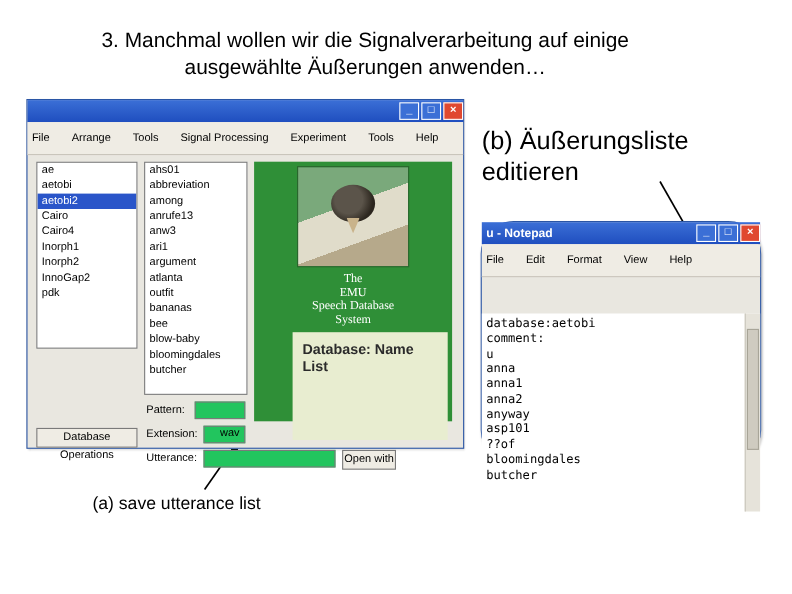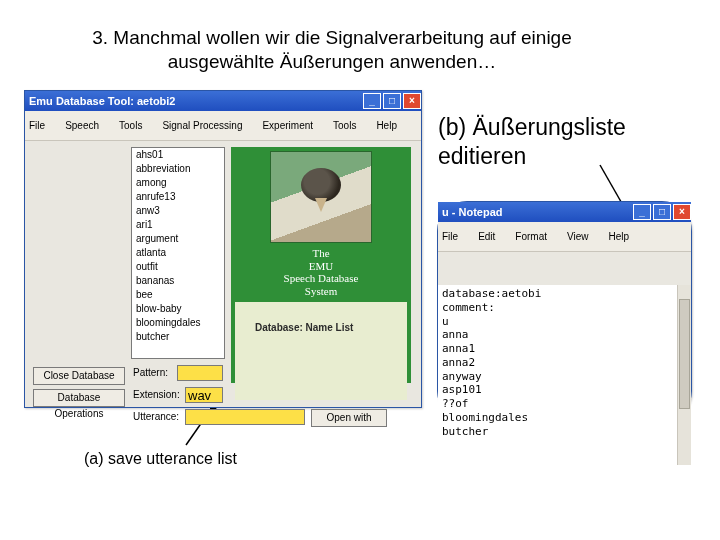--- a/index.html
+++ b/index.html
@@ -119,40 +119,41 @@
   }
   .emu-beak {
     position:absolute; left:44px; top:46px; width:12px; height:14px;
     background:#c9b38b; clip-path: polygon(50% 100%, 0 0, 100% 0);
   }
   .green-panel .title-block {
     text-align:center; font-family: "Times New Roman", serif;
     font-size: 11px; line-height: 1.15; margin-bottom: 4px;
   }
   .green-panel .desc {
-    background: #e8edd0; color:#2b2b2b; font-size: 10px;
-    padding: 20px; height: 98px; overflow: hidden;
+    background: #e8edd0; color:#2b2b2b; font-size: 13px;
+    padding: 9px; height: 98px; overflow: hidden;
     line-height: 1.15;
+    margin-left: 31px;
   }
   .btn {
     position: absolute;
     background: #efece4;
     border: 1px solid #7a7a7a;
     font-size: 10px;
     color: #000;
     text-align: center;
     line-height: 16px;
     height: 18px;
   }
   .lbl {
     position:absolute; font-size:10px; color:#000;
   }
   .inp {
-    position:absolute; background:#fde047; border:1px solid #7a7a7a;
-    font-size:13px; height:16px; padding:0 2px;
+    position:absolute; background:#22c55e; border:1px solid #7a7a7a;
+    font-size:10px; height:16px; padding:0 14px;
   }
 
   
   .win-np { top: 201px; left: 437px; width: 255px; height: 220px; border-radius: 30px; }
   .np-body {
     background:#fff; height: calc(100% - 38px);
     position: relative;
     margin-top: 33px;
   }
   .np-text {
@@ -185,36 +186,46 @@
     <marker id="ah" markerWidth="8" markerHeight="8" refX="6" refY="4" orient="auto">
       <path d="M0,0 L8,4 L0,8 z" fill="#000"></path>
     </marker>
   </defs>
   <line x1="600" y1="165" x2="636" y2="228" stroke="#000" stroke-width="1.5" marker-end="url(#ah)"></line>
   <line x1="186" y1="445" x2="216" y2="402" stroke="#000" stroke-width="1.5" marker-end="url(#ah)"></line>
 </svg>
 
 <div class="win win-emu">
   <div class="titlebar">
-    <span>Emu Database Tool: aetobi2</span>
     <span class="spacer"></span>
     <span class="tb-btn tb-min">_</span>
     <span class="tb-btn tb-max">□</span>
     <span class="tb-btn tb-close">×</span>
   </div>
   <div class="menubar">
     <span>File</span>
-    <span>Speech</span>
+    <span>Arrange</span>
     <span>Tools</span>
     <span>Signal Processing</span>
     <span>Experiment</span>
     <span>Tools</span>
     <span>Help</span>
   </div>
   <div class="emu-body">
+    <div class="listbox col1">
+      <div class="li">ae</div>
+      <div class="li">aetobi</div>
+      <div class="li sel">aetobi2</div>
+      <div class="li">Cairo</div>
+      <div class="li">Cairo4</div>
+      <div class="li">Inorph1</div>
+      <div class="li">Inorph2</div>
+      <div class="li">InnoGap2</div>
+      <div class="li">pdk</div>
+    </div>
     <div class="listbox col2">
       <div class="li">ahs01</div>
       <div class="li">abbreviation</div>
       <div class="li">among</div>
       <div class="li">anrufe13</div>
       <div class="li">anw3</div>
       <div class="li">ari1</div>
       <div class="li">argument</div>
       <div class="li">atlanta</div>
       <div class="li">outfit</div>
@@ -231,33 +242,32 @@
       </div>
       <div class="title-block" style="white-space: pre;">The
 EMU
 Speech Database
 System</div>
       <div class="desc">
         <b>Database: Name List</b><br>
       </div>
     </div>
 
-    <div class="btn" style="top:226px;left:8px;width:92px">Close Database</div>
     <div class="btn" style="top:248px;left:8px;width:92px">Database Operations</div>
 
     <div class="lbl" style="top:226px;left:108px">Pattern:</div>
     <div class="inp" style="top:224px;left:152px;width:46px"></div>
 
     <div class="lbl" style="top:248px;left:108px">Extension:</div>
     <div class="inp" style="top:246px;left:160px;width:38px">wav</div>
 
     <div class="lbl" style="top:270px;left:108px">Utterance:</div>
     <div class="inp" style="top:268px;left:160px;width:120px"></div>
 
-    <div class="btn" style="top:268px;left:286px;width:76px">Open with</div>
+    <div class="btn" style="top:268px;left:286px;width:49px">Open with</div>
   </div>
 </div>
 
 <div class="win win-np">
   <div class="titlebar">
     <span>u - Notepad</span>
     <span class="spacer"></span>
     <span class="tb-btn tb-min">_</span>
     <span class="tb-btn tb-max">□</span>
     <span class="tb-btn tb-close">×</span>

